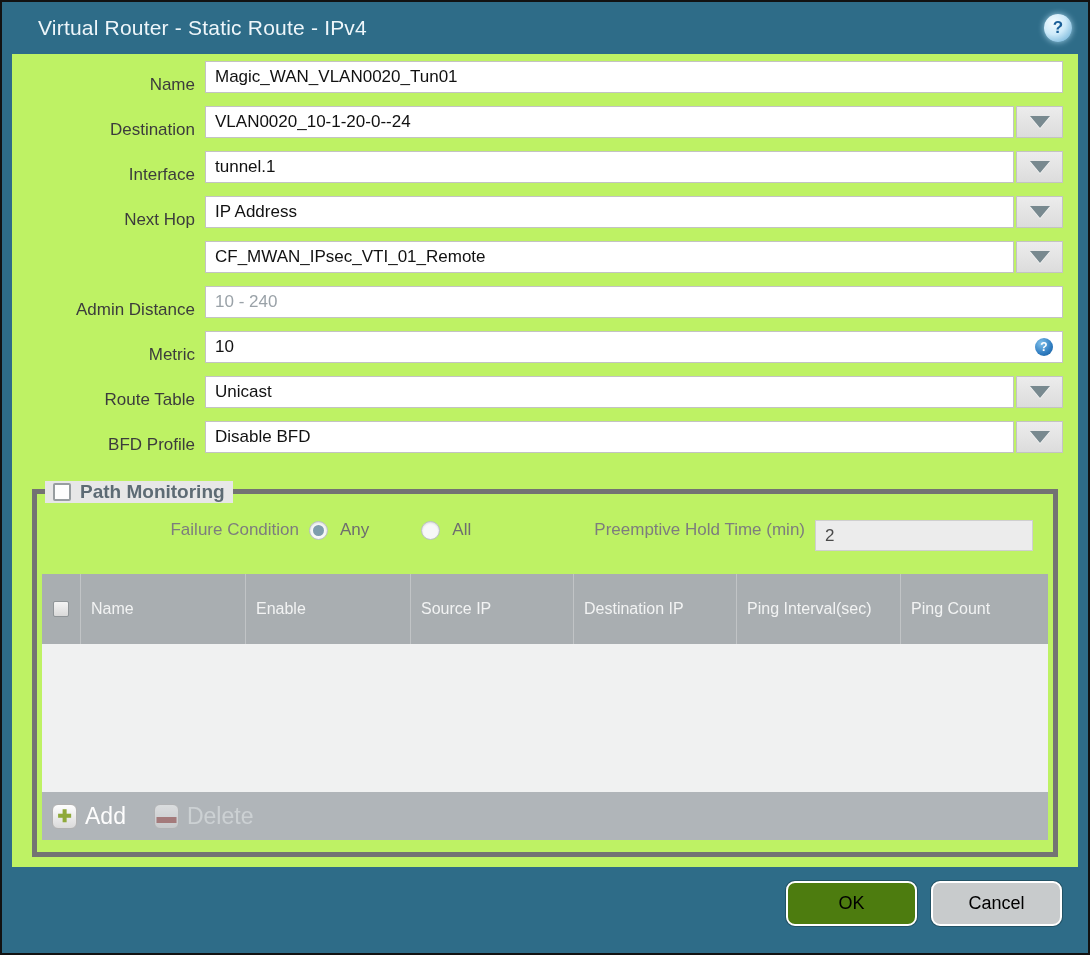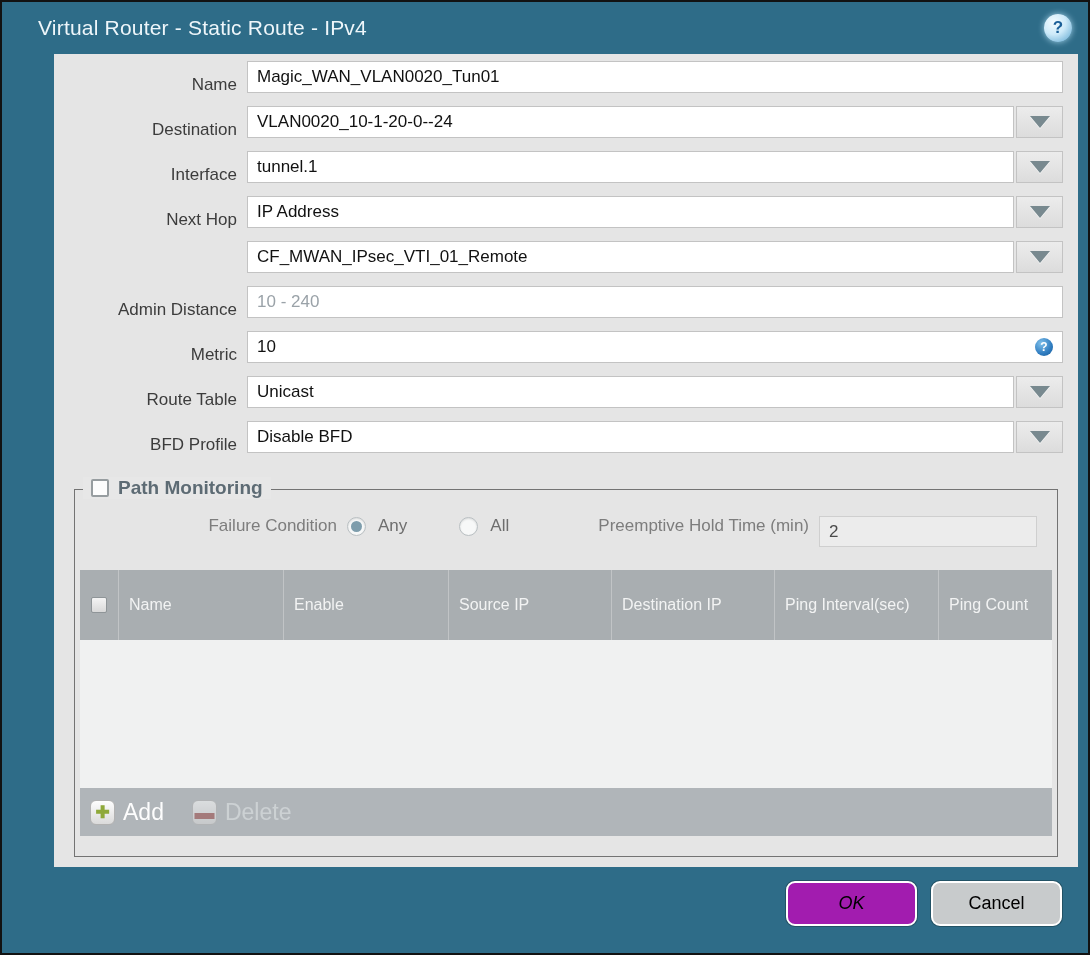--- a/index.html
+++ b/index.html
@@ -16,21 +16,21 @@
   .titlebar .title { color:#eef6fa; font-size:21px; letter-spacing:0.2px; }
   .help-btn { position:absolute; top:12px; right:16px; width:28px; height:28px;
     border-radius:50%;
     background:radial-gradient(circle at 35% 30%, #f2fbff 0%, #cdeaf9 45%, #8ec4e2 75%, #5795bd 100%);
     box-shadow:0 0 6px rgba(190,230,250,0.8);
     display:flex; align-items:center; justify-content:center;
     color:#1a5f98; font-weight:bold; font-size:17px; cursor:pointer; }
 
   
   .dialog-body { position:absolute; top:52px; left:10px; right:10px; height:813px;
-    background:#e5e5e5;margin-left:42px; }
+    background:#bef264; }
 
   
   .form { position:absolute; top:15px; left:0; right:15px; }
   .form-row { display:flex; align-items:center; height:32px; margin-bottom:13px; }
   .form-label { width:193px; text-align:right; padding-right:10px;
     font-size:17px; color:#3c3c3c; flex:none; }
   .input-wrap { flex:1; display:flex; position:relative; height:48px; }
   .text-input { flex:1; height:32px; border:1px solid #c3c3c3; background:#ffffff;
     font-family:"Liberation Sans", sans-serif; font-size:17px; color:#111;
     padding:0 9px; outline:none; min-width:0; }
@@ -42,21 +42,21 @@
     border-right:10px solid transparent; border-top:12px solid #78898f;
     filter:drop-shadow(0 1px 0 rgba(255,255,255,0.7)); }
   .metric-help { position:absolute; right:10px; top:7px; width:18px; height:18px;
     border-radius:50%;
     background:radial-gradient(circle at 35% 30%, #7fc0ea 0%, #2f7cc0 60%, #145a96 100%);
     color:#fff; font-size:12px; font-weight:bold;
     display:flex; align-items:center; justify-content:center; }
 
   
   .pm-fieldset { position:absolute; left:20px; right:20px; top:435px; height:368px;
-    border:1px solid #737373; }
+    border:5px solid #737373; }
   .pm-legend { position:absolute; top:-13px; left:8px; background:#e7e7e7;
     padding:0 8px; display:flex; align-items:center; }
   .pm-checkbox { width:18px; height:18px; background:#fdfdfd; border:2px solid #979da0;
     border-radius:2px; margin-right:9px; cursor:pointer; }
   .pm-title { font-size:19px; font-weight:bold; color:#5d6b74; }
 
   .cond-row { position:absolute; top:26px; left:0; right:20px; height:34px;
     display:flex; align-items:flex-start; }
   .cond-label { width:272px; text-align:right; padding-right:10px;
     font-size:17px; color:#7d7d7d; flex:none; }
@@ -99,21 +99,21 @@
   .tool-label { font-size:23px; color:#fdfdfd; }
   .delete-btn { margin-left:28px; opacity:0.55; cursor:default; }
   .delete-icon { color:#9b4a4a; font-size:20px; }
   .delete-btn .tool-label { color:#e4e8ea; }
 
   
   .btn { position:absolute; top:879px; width:131px; height:45px;
     border-radius:9px; border:2px solid #ffffff; font-family:"Liberation Sans", sans-serif;
     font-size:18px; color:#000; cursor:pointer;
     box-shadow:0 0 0 1px rgba(20,50,60,0.45); }
-  .btn-ok { right:171px; background:#a21caf;font-style:italic; }
+  .btn-ok { right:171px; background:#4d7c0f; }
   .btn-cancel { right:26px; background:#c8cbcc; }
 </style>
 </head>
 <body>
 
 <div class="window">
 
   <div class="titlebar">
     <span class="title">Virtual Router - Static Route - IPv4</span>
   </div>

